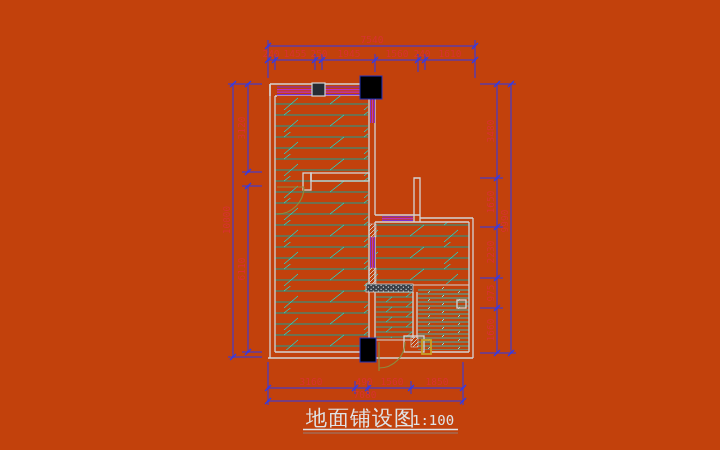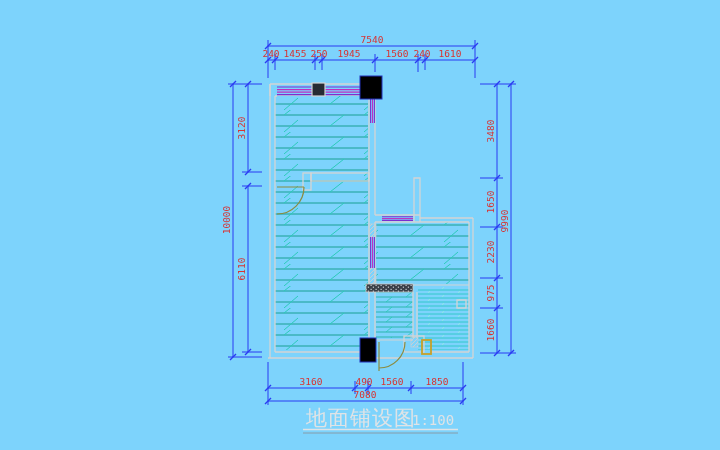--- a/index.html
+++ b/index.html
@@ -1,18 +1,18 @@
 <!DOCTYPE html>
 <html><head>
 <meta charset="utf-8">
 <style>
   html,body{margin:0;padding:0;background:#1b2026;}
   .screen{
     width:720px;height:450px;position:relative;overflow:hidden;
-    background:#7dd3fc;font-family:"Liberation Sans",sans-serif;
+    background:#c2410c;font-family:"Liberation Sans",sans-serif;
   }
   svg text{font-family:"DejaVu Sans Mono","Liberation Sans",monospace;}
   svg .cjk{font-family:"Liberation Sans",sans-serif;}
 </style>
 </head>
 <body>
 
 <div class="screen">
 <svg width="720" height="450" viewBox="0 0 720 450">
   <defs>

